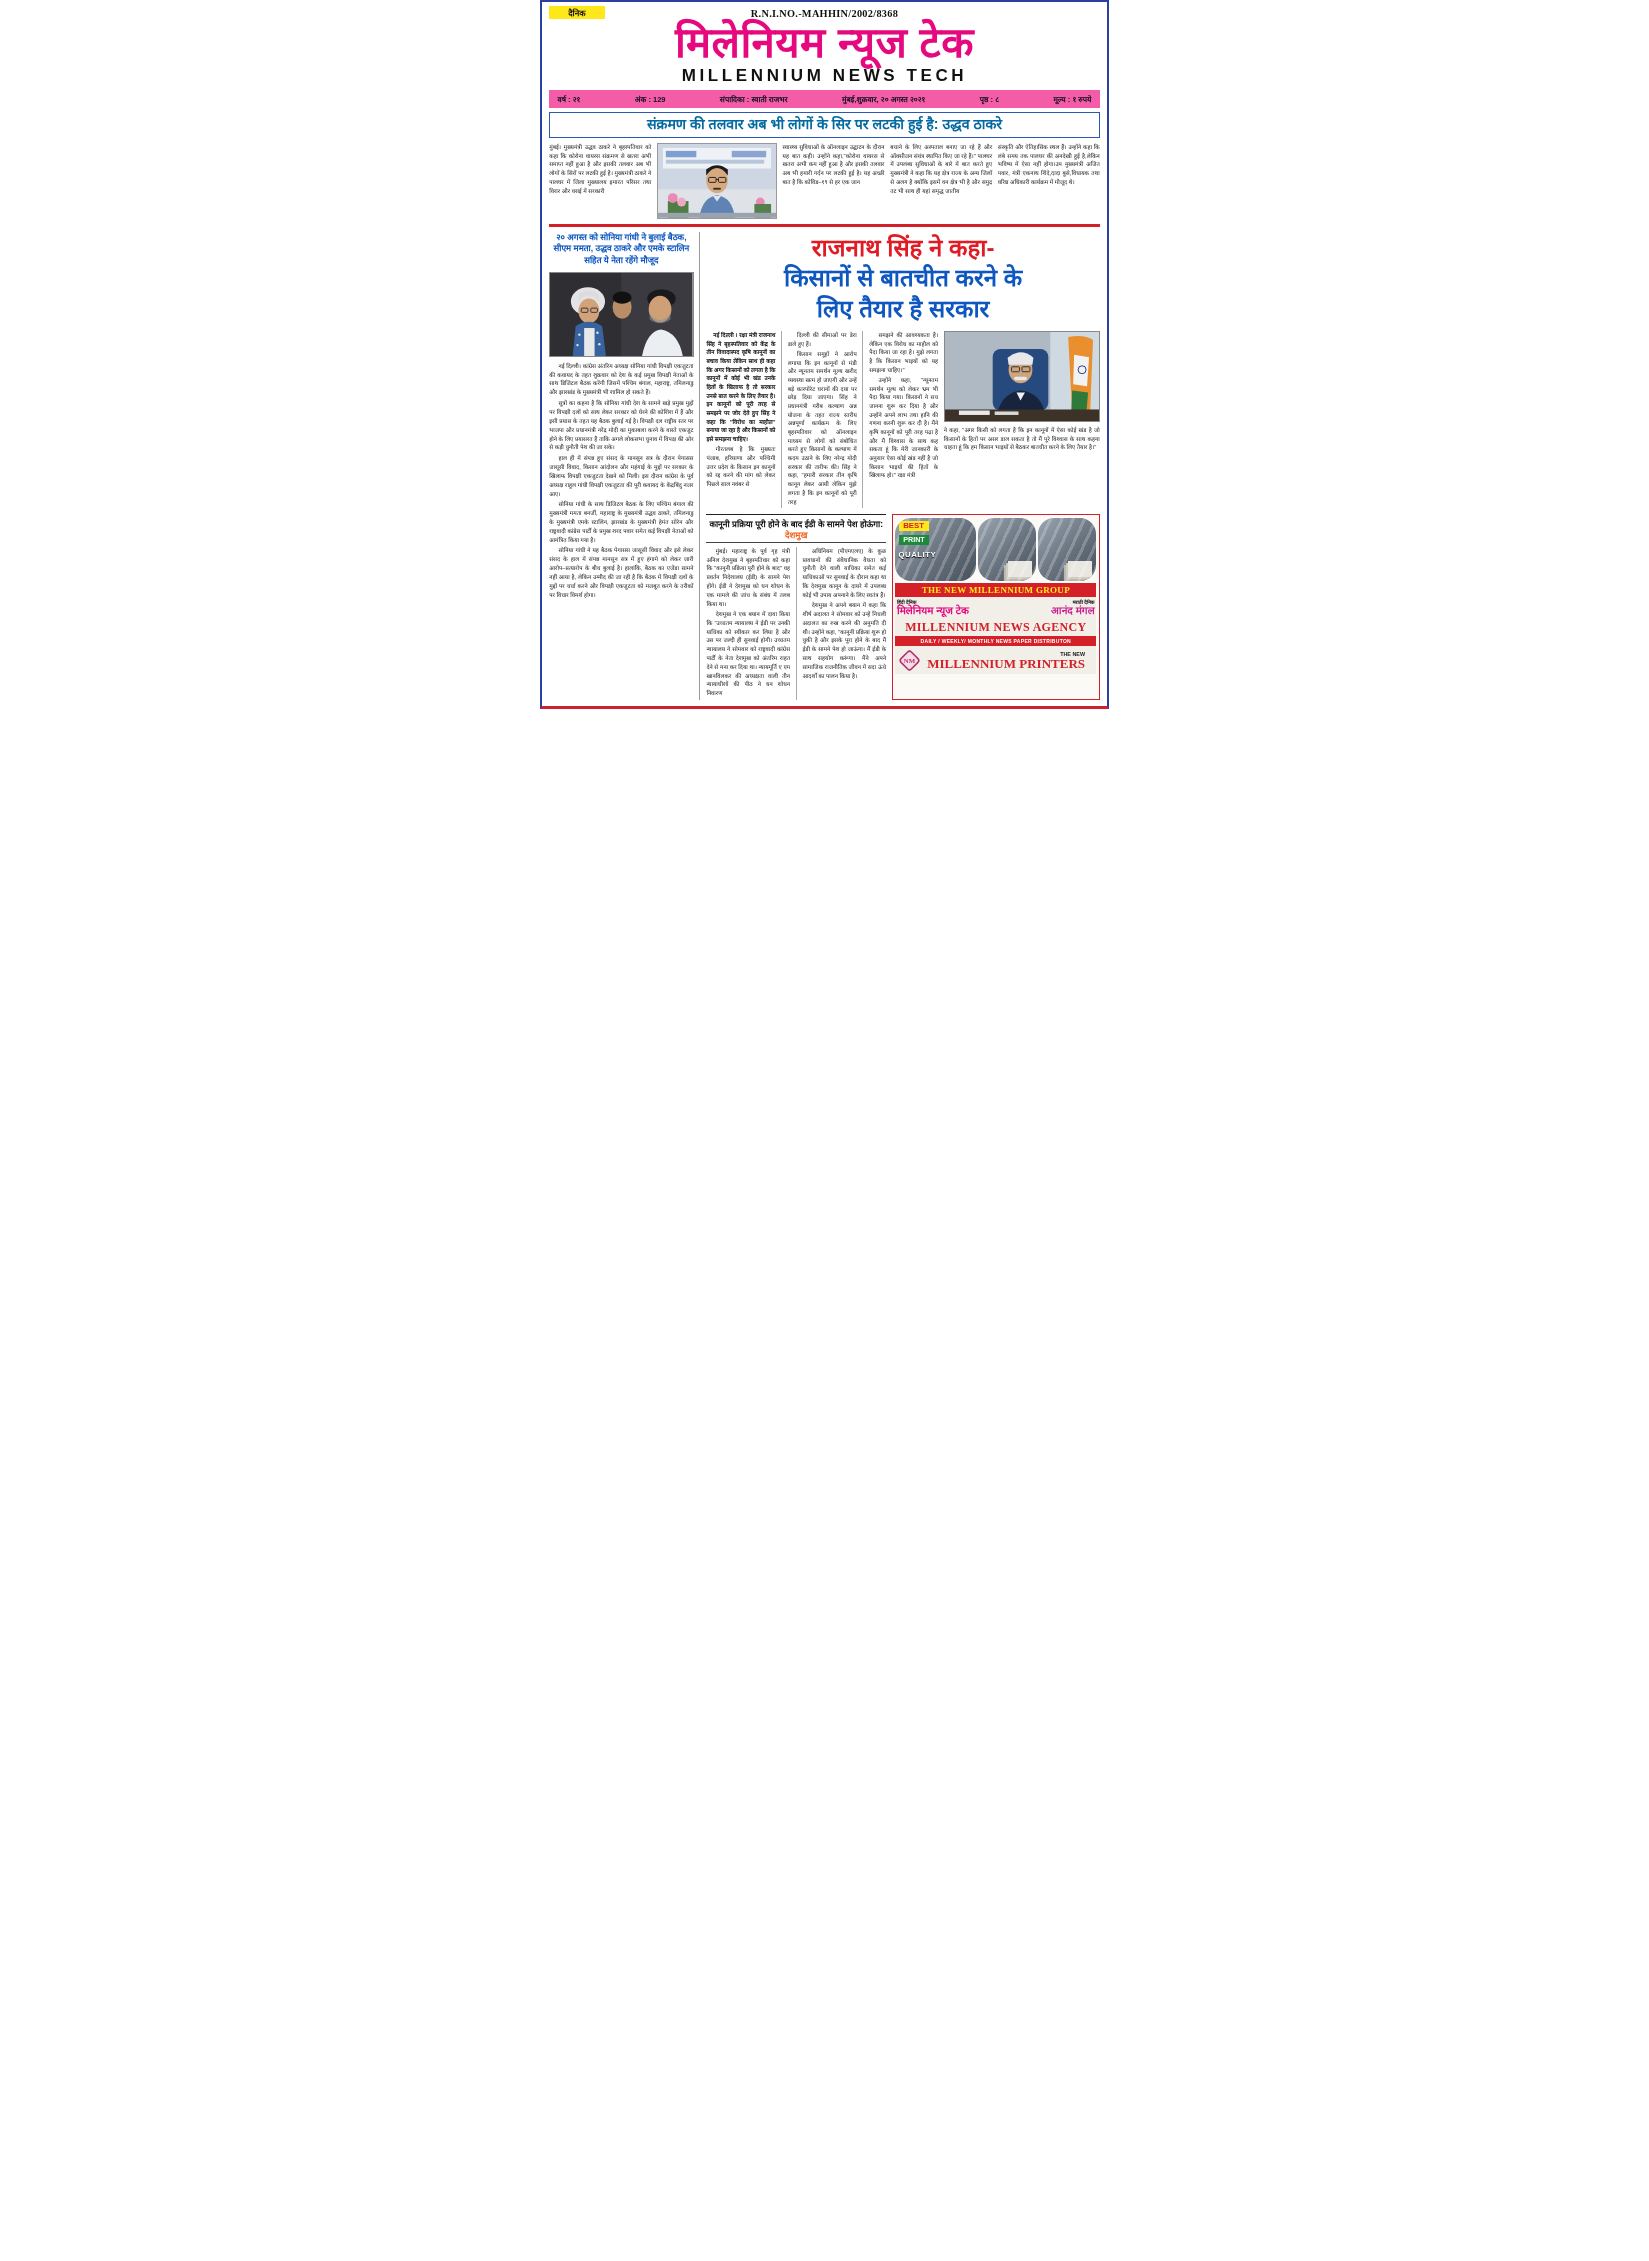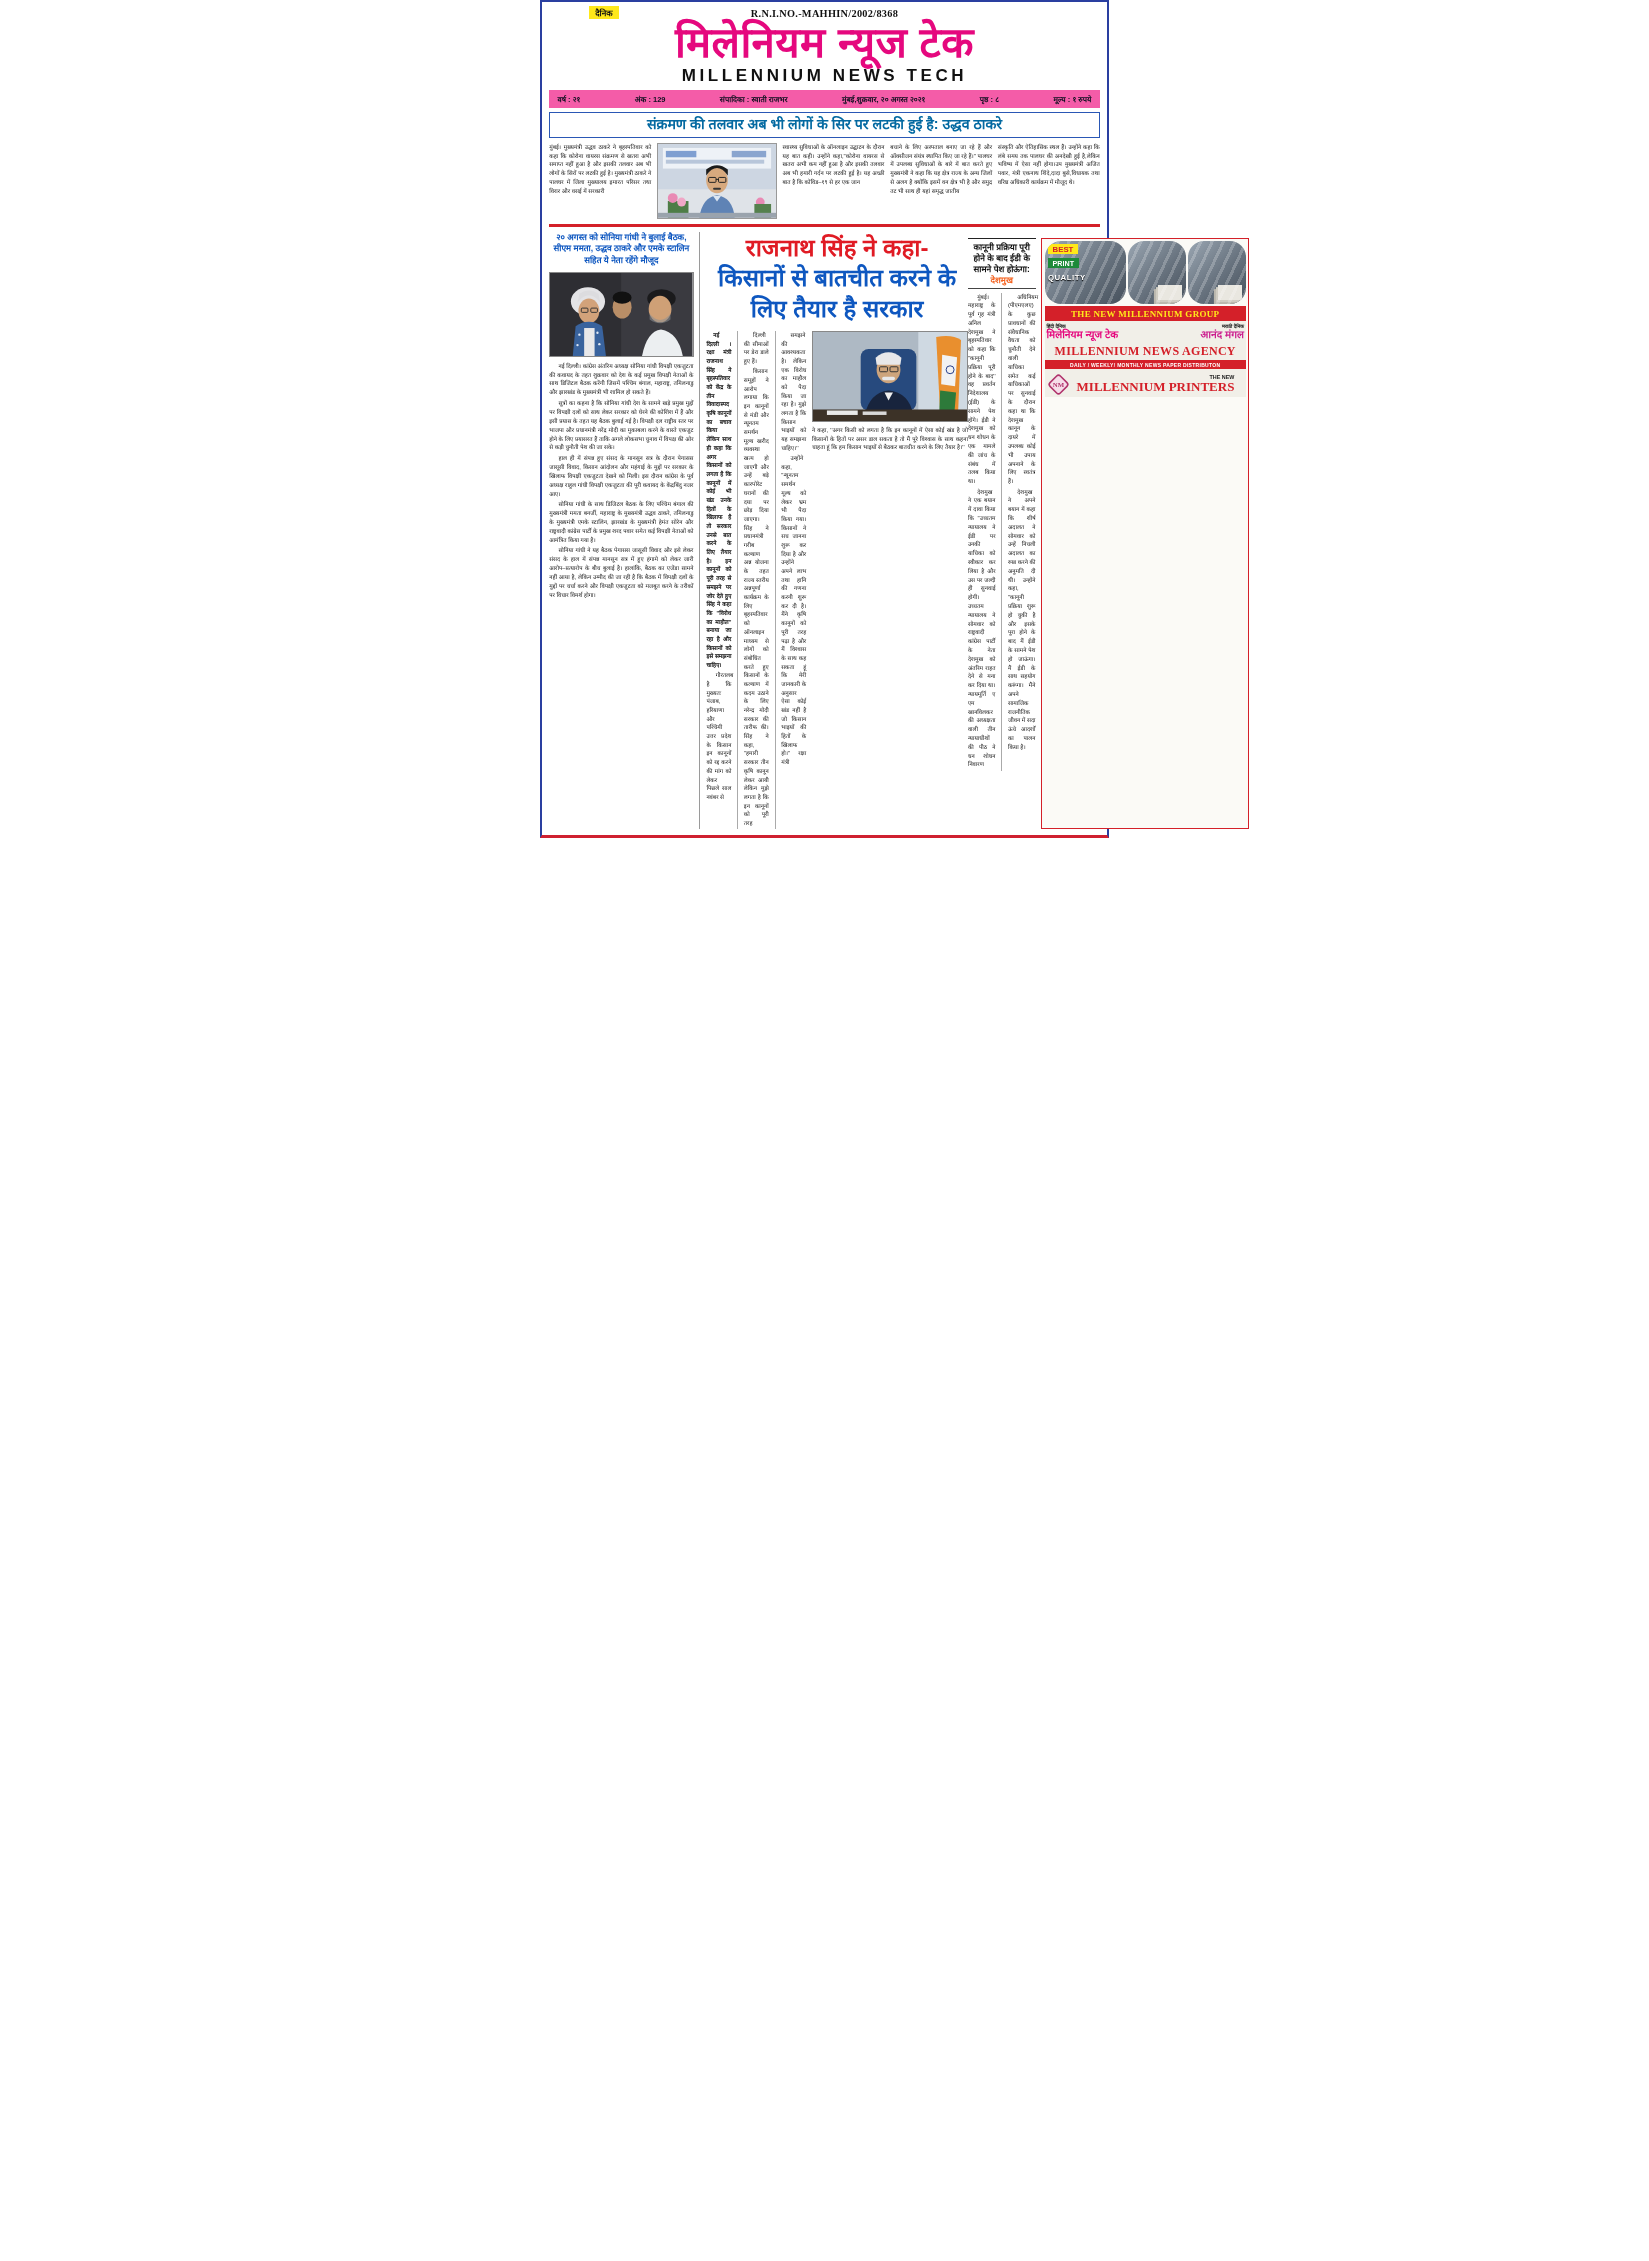--- a/index.html
+++ b/index.html
@@ -9,21 +9,21 @@
   .page {
     width:569px; margin:0 auto; background:#fff;
     border-left:2.6px solid #2a3fa0; border-right:2.6px solid #2a3fa0;
     border-top:2.6px solid #2a3fa0; border-bottom:3.1px solid #cf2030;
     padding:4.1px 7.2px 6.2px;
   }
 
   
   .top-row { display:flex; align-items:flex-start; }
   .top-row > div { flex:1; }
-  .daily-tag { display:inline-block; background:#ffe81a; color:#111; font-weight:bold; font-size:8.3px; padding:1px 6px;margin-left:40px; }
+  .daily-tag { display:inline-block; background:#ffe81a; color:#111; font-weight:bold; font-size:8.3px; padding:1px 19px; }
   .rni { text-align:center; font-weight:bold; font-size:10.3px; font-family:"Liberation Serif","DejaVu Serif",serif; letter-spacing:0.3px; padding-top:2.1px; }
 
   .title-hi { margin:0; text-align:center; color:#e5087e; font-weight:900; font-size:42px; line-height:1.12; letter-spacing:0.5px; }
   .title-en { text-align:center; font-weight:900; font-size:17px; letter-spacing:3.6px; margin:0 0 4.1px; }
 
   .info-bar { background:#f45ca8; display:flex; justify-content:space-between; align-items:center; font-weight:bold; font-size:7.5px; padding:3.6px 8.3px; color:#101020; }
   .info-bar span { white-space:nowrap; }
 
   
   .headline-box { border:1.6px solid #2a57b5; margin-top:4.7px; padding:3.1px 5.2px; text-align:center; color:#0369a1; font-weight:bold; font-size:14.2px; line-height:1.25; }
@@ -35,21 +35,21 @@
 
   .red-rule { height:3.1px; background:#d42029; margin:5.2px 0 4.7px; }
 
   
   .middle { display:flex; gap:6.2px; }
   .sonia-col { width:151px; flex:0 0 auto; border-right:0.5px solid #9a9a9a; padding-right:5.7px; }
   .sonia-headline { color:#0e57c0; font-size:8.5px; line-height:1.4; text-align:center; margin:0 0 4.7px; font-weight:bold; }
   .photo-sonia { margin-bottom:4.7px; border:0.5px solid #888; }
   .sonia-col p { font-size:5.8px; line-height:1.54; text-align:justify; margin:0 0 1.6px; text-indent:1.6em; }
 
-  .main-col { flex:1; min-width:0; display:flex; flex-direction:row; }
+  .main-col { flex:1; min-width:0; display:flex; flex-direction:column; }
   .raj-headline { text-align:center; margin:1px 0 6.2px; font-weight:900; line-height:1.28; }
   .raj-headline span { display:block; }
   .raj-headline .l1 { color:#e01b24; font-size:24px; }
   .raj-headline .l2, .raj-headline .l3 { color:#0e57c0; font-size:24px; }
 
   .raj-body { display:flex; gap:5.7px; }
   .raj-cols { flex:1; min-width:0; display:flex; gap:5.7px; }
   .rcol { flex:1; min-width:0; font-size:5.8px; line-height:1.5; text-align:justify; }
   .rcol + .rcol { border-left:0.5px solid #aaa; padding-left:5.7px; }
   .rcol p { margin:0 0 1.6px; text-indent:1.6em; }

